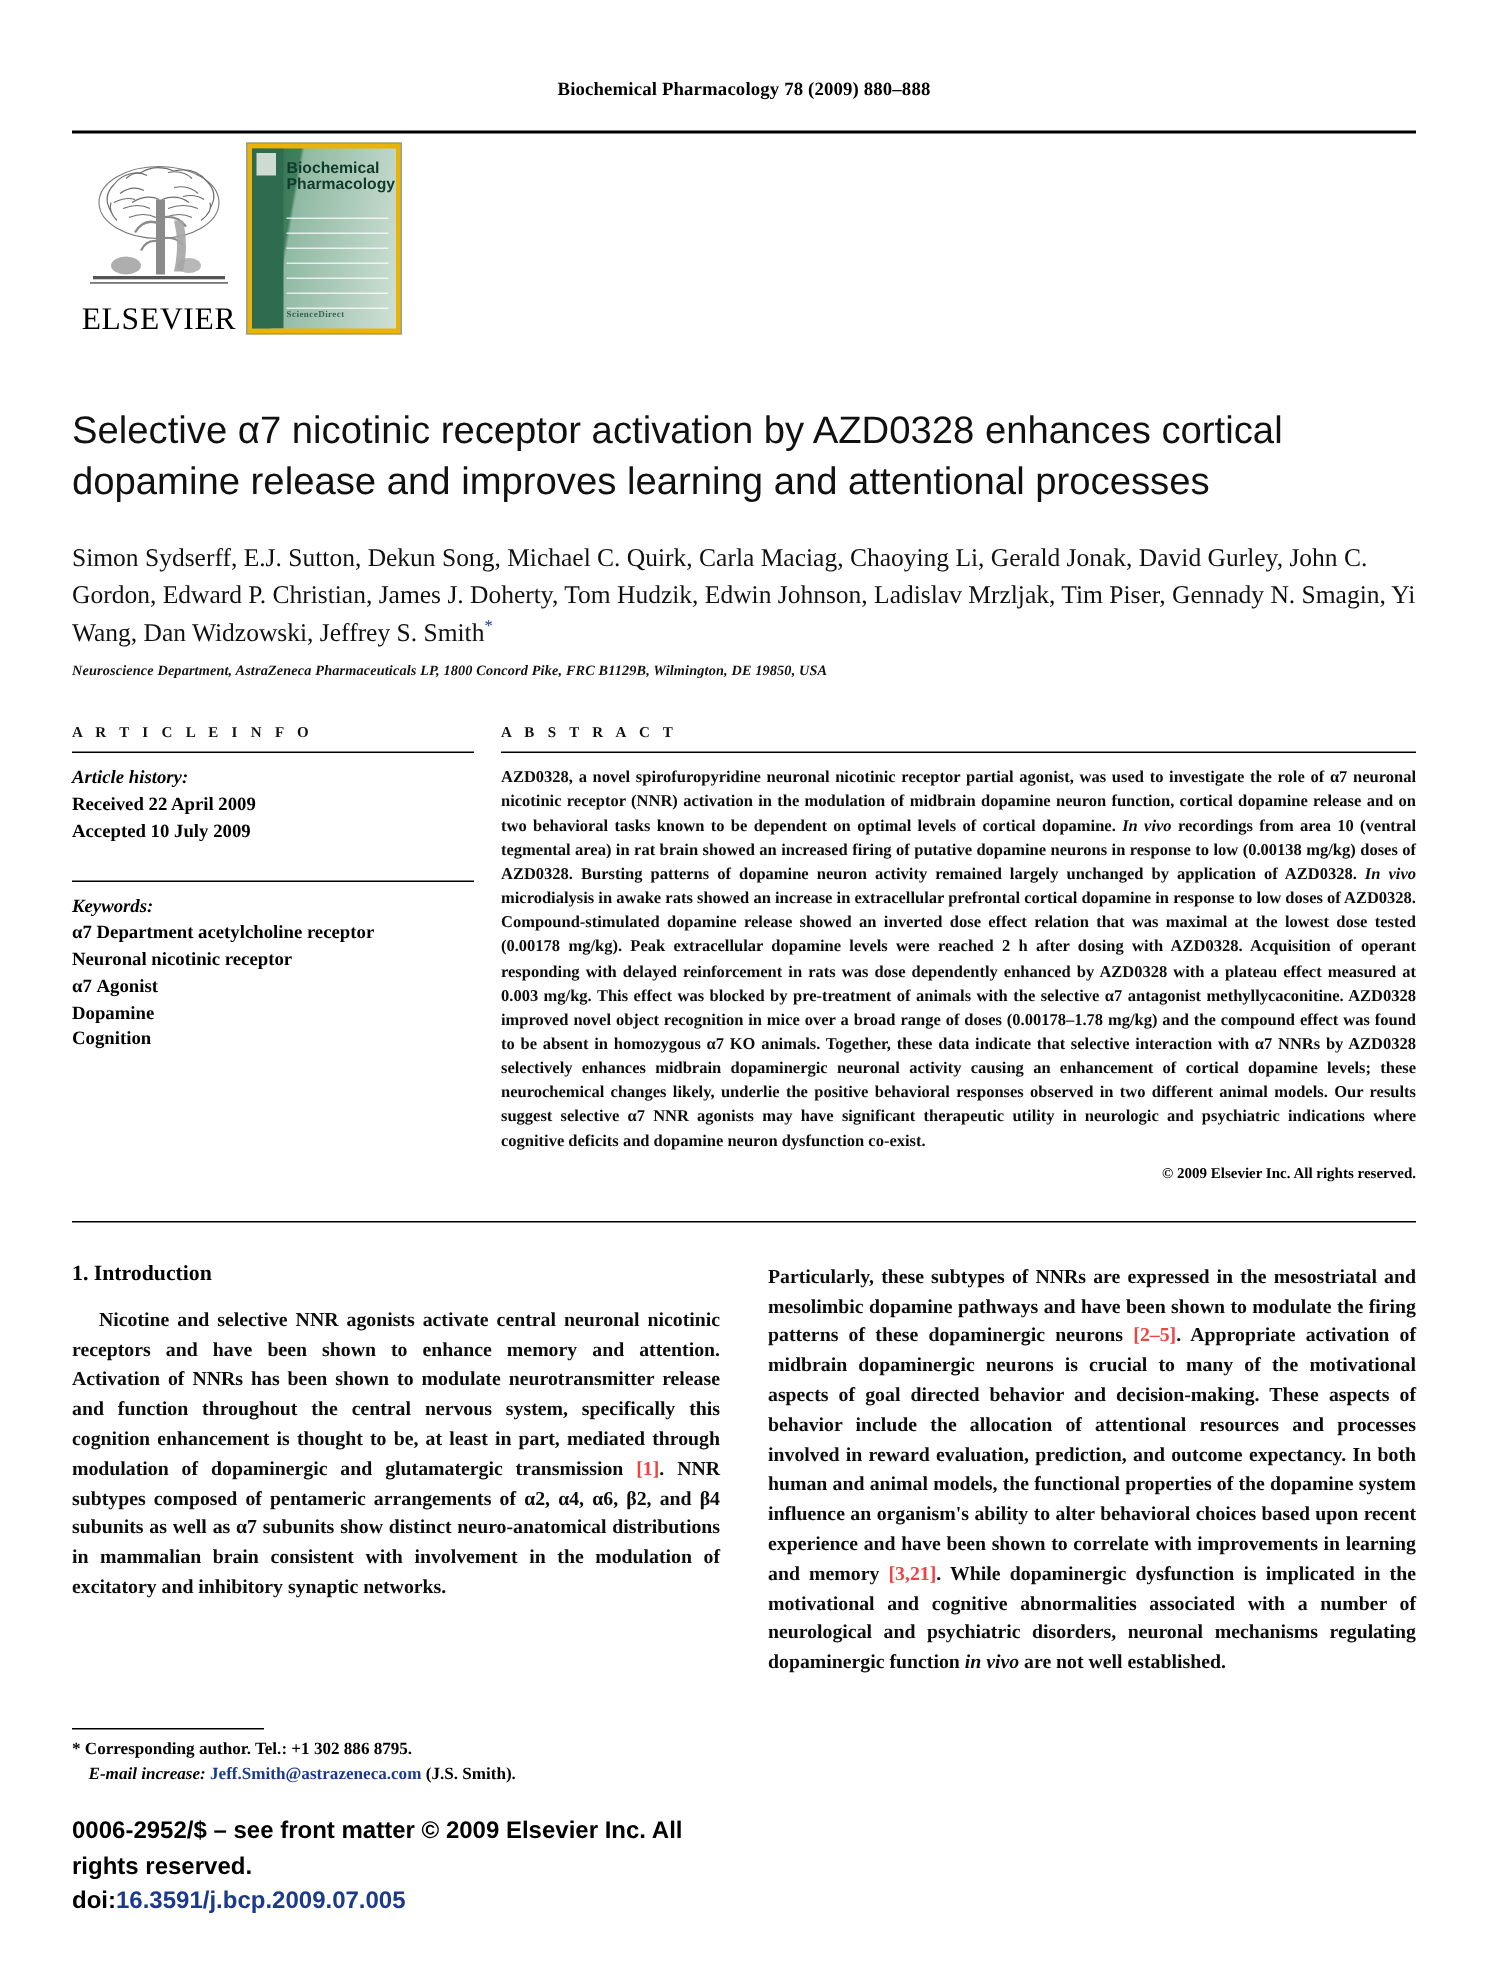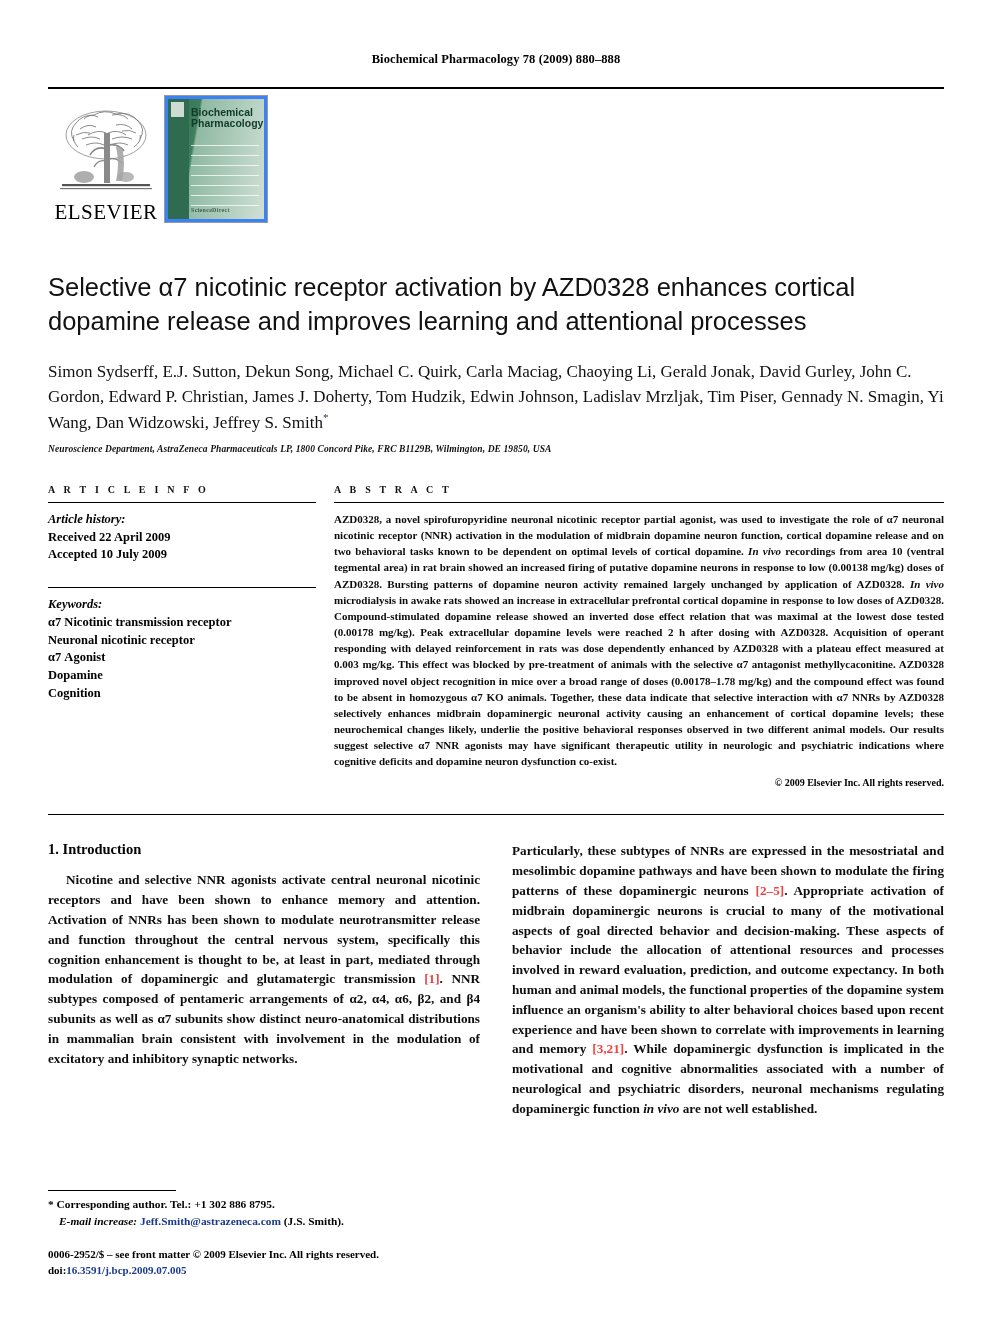--- a/index.html
+++ b/index.html
@@ -86,21 +86,21 @@
     font-family: "Liberation Sans", sans-serif;
     font-size: 11.5px;
     letter-spacing: 1.6px;
     color: #1a1a1a;
   }
   .cover-thumb {
     flex: 0 0 104px;
     width: 104px;
     height: 128px;
     border: 1px solid #9a9a9a;
-    background: #3b82f6;
+    background: #eab308;
     padding: 3px;
     box-sizing: border-box;
   }
   .cover-inner {
     width: 100%;
     height: 100%;
     background: linear-gradient(100deg, #2f6b4f 0%, #3f7f5e 28%, #8fb9a2 30%, #cfe0d5 100%);
     position: relative;
     overflow: hidden;
   }
@@ -249,23 +249,23 @@
     font-family: "Liberation Serif", serif;
     font-weight: bold;
     font-size: 11.4px;
     line-height: 1.45;
   }
   .fn-line .ital { font-style: italic; }
   .fn-line a, .fn-line .mail { color: #1b3a8c; text-decoration: none; }
   .fn-indent { padding-left: 11px; }
   .issn-block {
     margin-top: 18px;
-    font-family: Liberation Serif, serif;
-    font-weight: bold;
-    font-size: 11px;
+    font-family: Liberation Sans, sans-serif;
+    font-weight: bold;
+    font-size: 16px;
     line-height: 1.45;
   }
   .issn-block .doi { color: #1b3a8c; }
 </style>
 </head>
 <body>
 
 <div class="page">
 
   <div class="running-head">Biochemical Pharmacology 78 (2009) 880–888</div>
@@ -346,21 +346,21 @@
       <div class="rule"></div>
       <div class="info-block">
         <div class="ital">Article history:</div>
         <div>Received 22 April 2009</div>
         <div>Accepted 10 July 2009</div>
       </div>
       <div class="info-gap"></div>
       <div class="rule thin"></div>
       <div class="info-block">
         <div class="ital">Keywords:</div>
-        <div>α7 Nicotinic transmission receptor</div>
+        <div>α7 Department acetylcholine receptor</div>
         <div>Neuronal nicotinic receptor</div>
         <div>α7 Agonist</div>
         <div>Dopamine</div>
         <div>Cognition</div>
       </div>
     </div>
 
     <div class="col-abstract">
       <div class="sec-label">A B S T R A C T</div>
       <div class="rule"></div>

